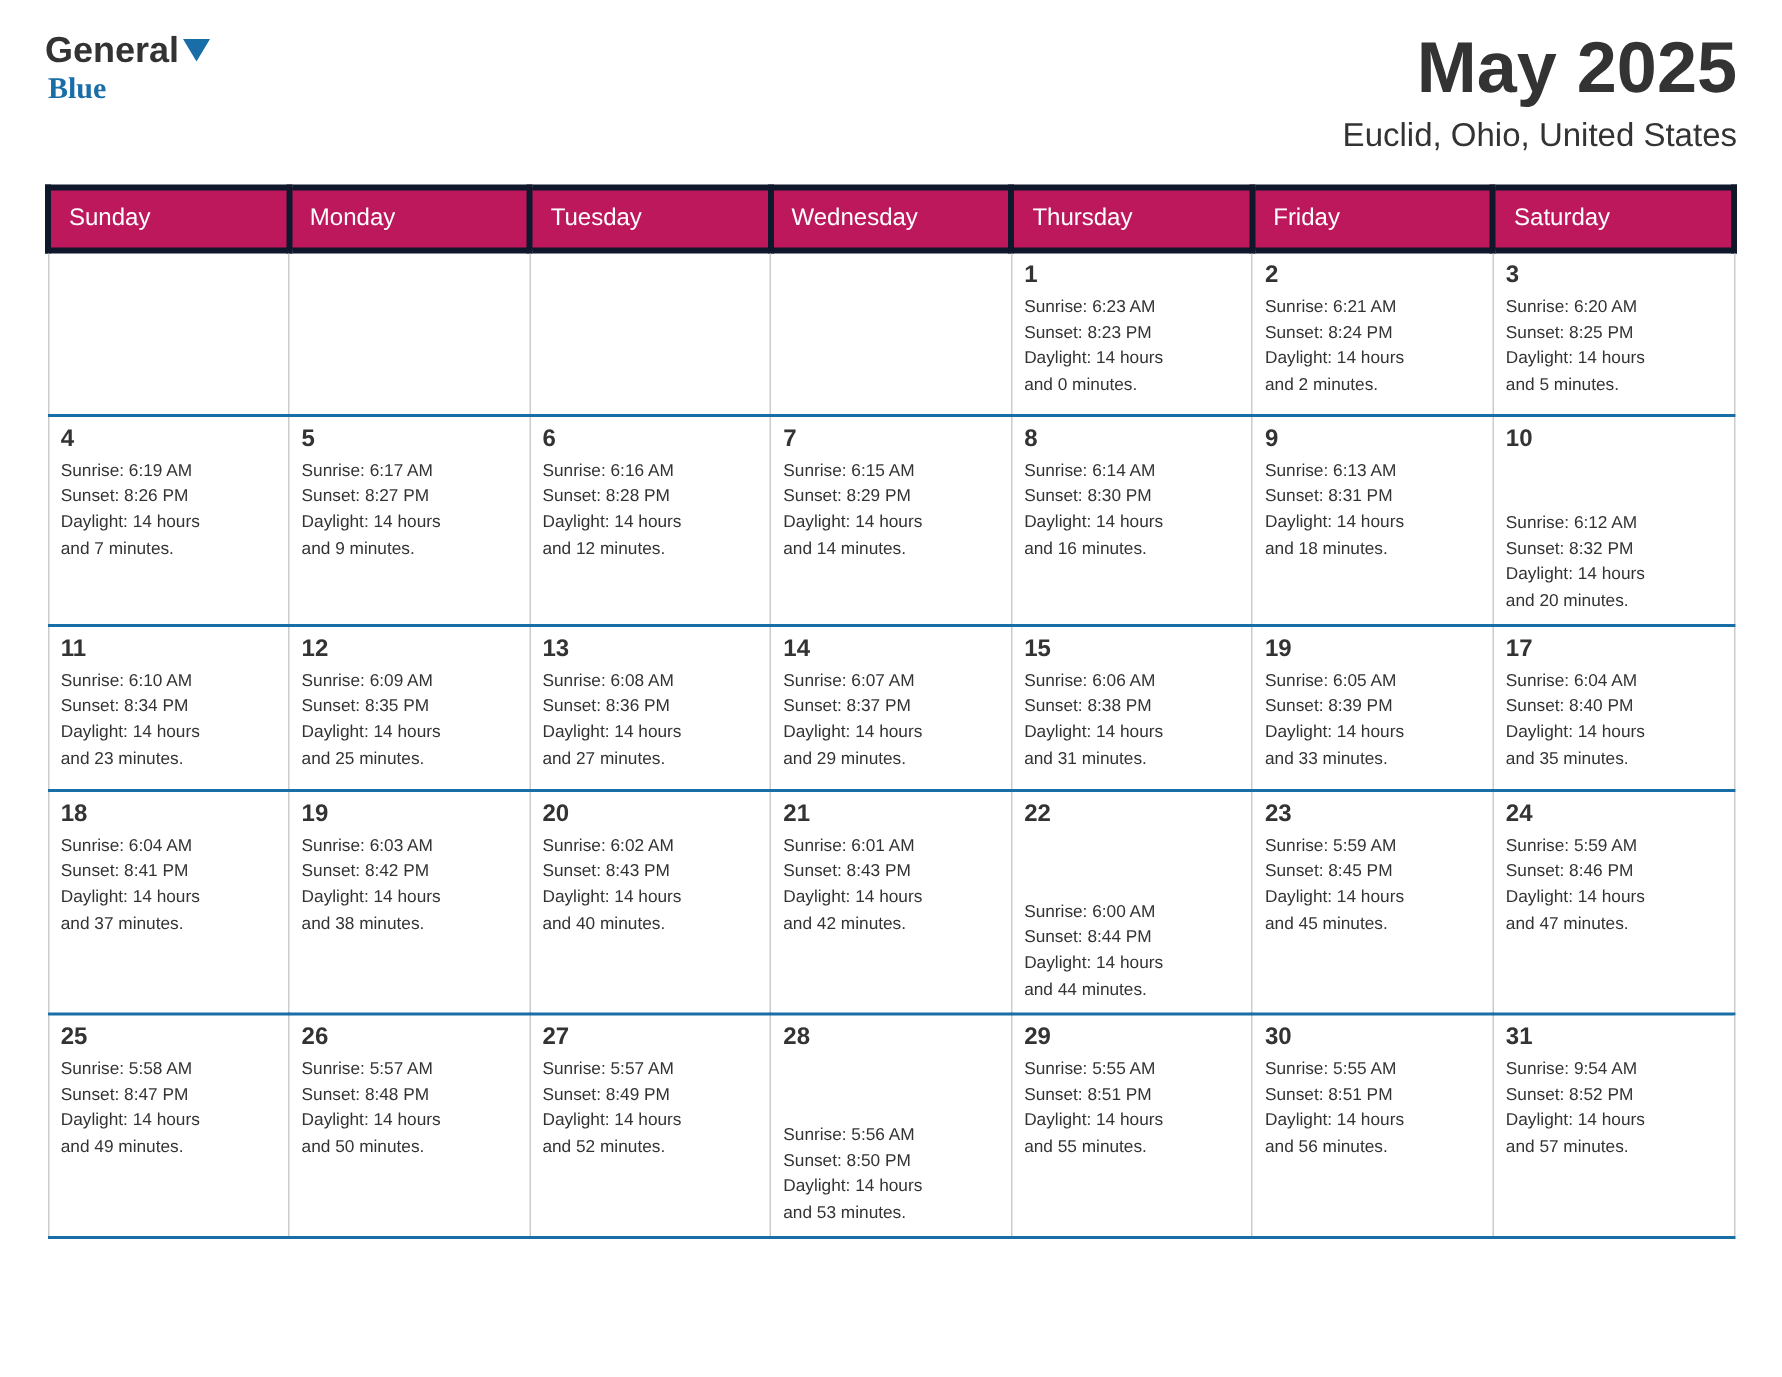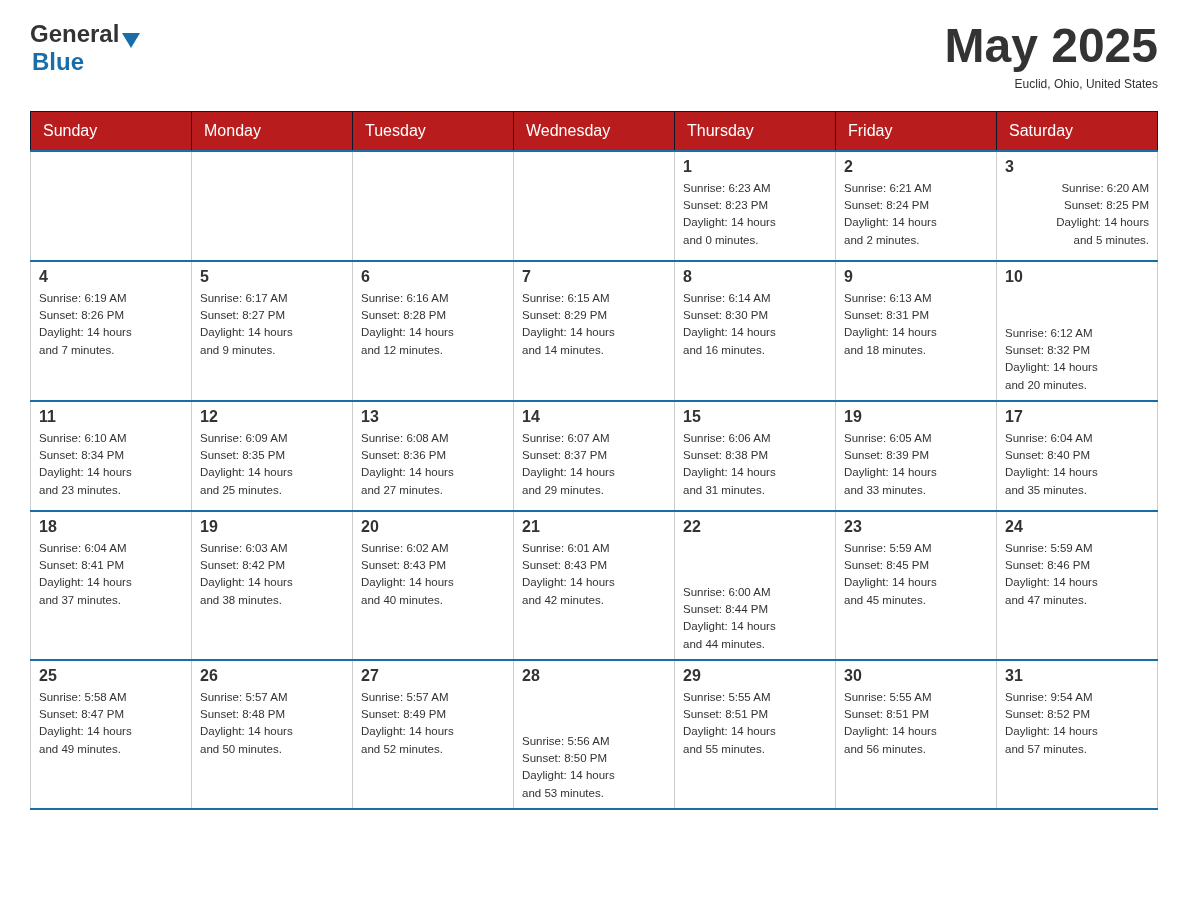--- a/index.html
+++ b/index.html
@@ -20,37 +20,37 @@
       text-align: right;
     }
     .calendar-title {
       font-size: 48px;
       font-weight: bold;
       color: #333;
       line-height: 1.1;
       margin-left: 24px;
     }
     .calendar-subtitle {
-      font-size: 12px;
+      font-size: 22px;
       color: #333;
       margin-top: 4px;
     }
     .calendar {
       width: 100%;
       border-collapse: collapse;
       border: 1px solid #ccc;
     }
     .calendar th {
-      background-color: #b91c1c;
+      background-color: #be185d;
       color: #fff;
       padding: 10px 12px;
       text-align: left;
       font-size: 16px;
       font-weight: normal;
-      border: 1px solid #0f172a;
+      border: 4px solid #0f172a;
     }
     .calendar td {
       width: calc(100% / 7);
       vertical-align: top;
       padding: 6px 8px;
       border: 1px solid #ccc;
       min-height: 110px;
       height: 110px;
     }
     .calendar tr {
@@ -69,34 +69,34 @@
     }
     .empty-cell {
       background: #fff;
     }
     .logo-block {
       display: flex;
       flex-direction: column;
     }
     .logo-top-line {
       display: flex;
-      align-items: flex-end;
+      align-items: flex-start;
     }
   </style>
 </head>
 <body>
 
 <div class="header">
   <div class="logo-block">
     <div class="logo-top-line">
       <span style="font-size:24px;font-weight:bold;color:#333;">General</span>
       <span style="display:inline-block;width:0;height:0;border-left:9px solid transparent;border-right:9px solid transparent;border-top:15px solid #1a6ea8;margin-left:3px;margin-top:6px;"></span>
     </div>
     <div>
-      <span style="font-size:24px;font-weight:bold;color:#1a6ea8;margin-left:2px;">Blue</span>
+      <span style="font-size:20px;font-weight:bold;color:#1a6ea8;margin-left:2px;font-family:Liberation Serif, serif;">Blue</span>
     </div>
   </div>
   <div class="title-area">
     <div class="calendar-title">May 2025</div>
     <div class="calendar-subtitle">Euclid, Ohio, United States</div>
   </div>
 </div>
 
 <table class="calendar">
   <thead>
@@ -125,21 +125,21 @@
         </td>
         <td>
           <div class="day-number">2</div>
           <div class="day-info" style="white-space: pre-line;">Sunrise: 6:21 AM
 Sunset: 8:24 PM
 Daylight: 14 hours
 and 2 minutes.</div>
         </td>
         <td>
           <div class="day-number">3</div>
-          <div class="day-info" style="white-space: pre-line; text-align: right;">Sunrise: 6:20 AM
+          <div class="day-info" style="white-space: pre-line;">Sunrise: 6:20 AM
 Sunset: 8:25 PM
 Daylight: 14 hours
 and 5 minutes.</div>
         </td>
       </tr>
       <tr>
         <td>
           <div class="day-number">4</div>
           <div class="day-info" style="white-space: pre-line;">Sunrise: 6:19 AM
 Sunset: 8:26 PM

